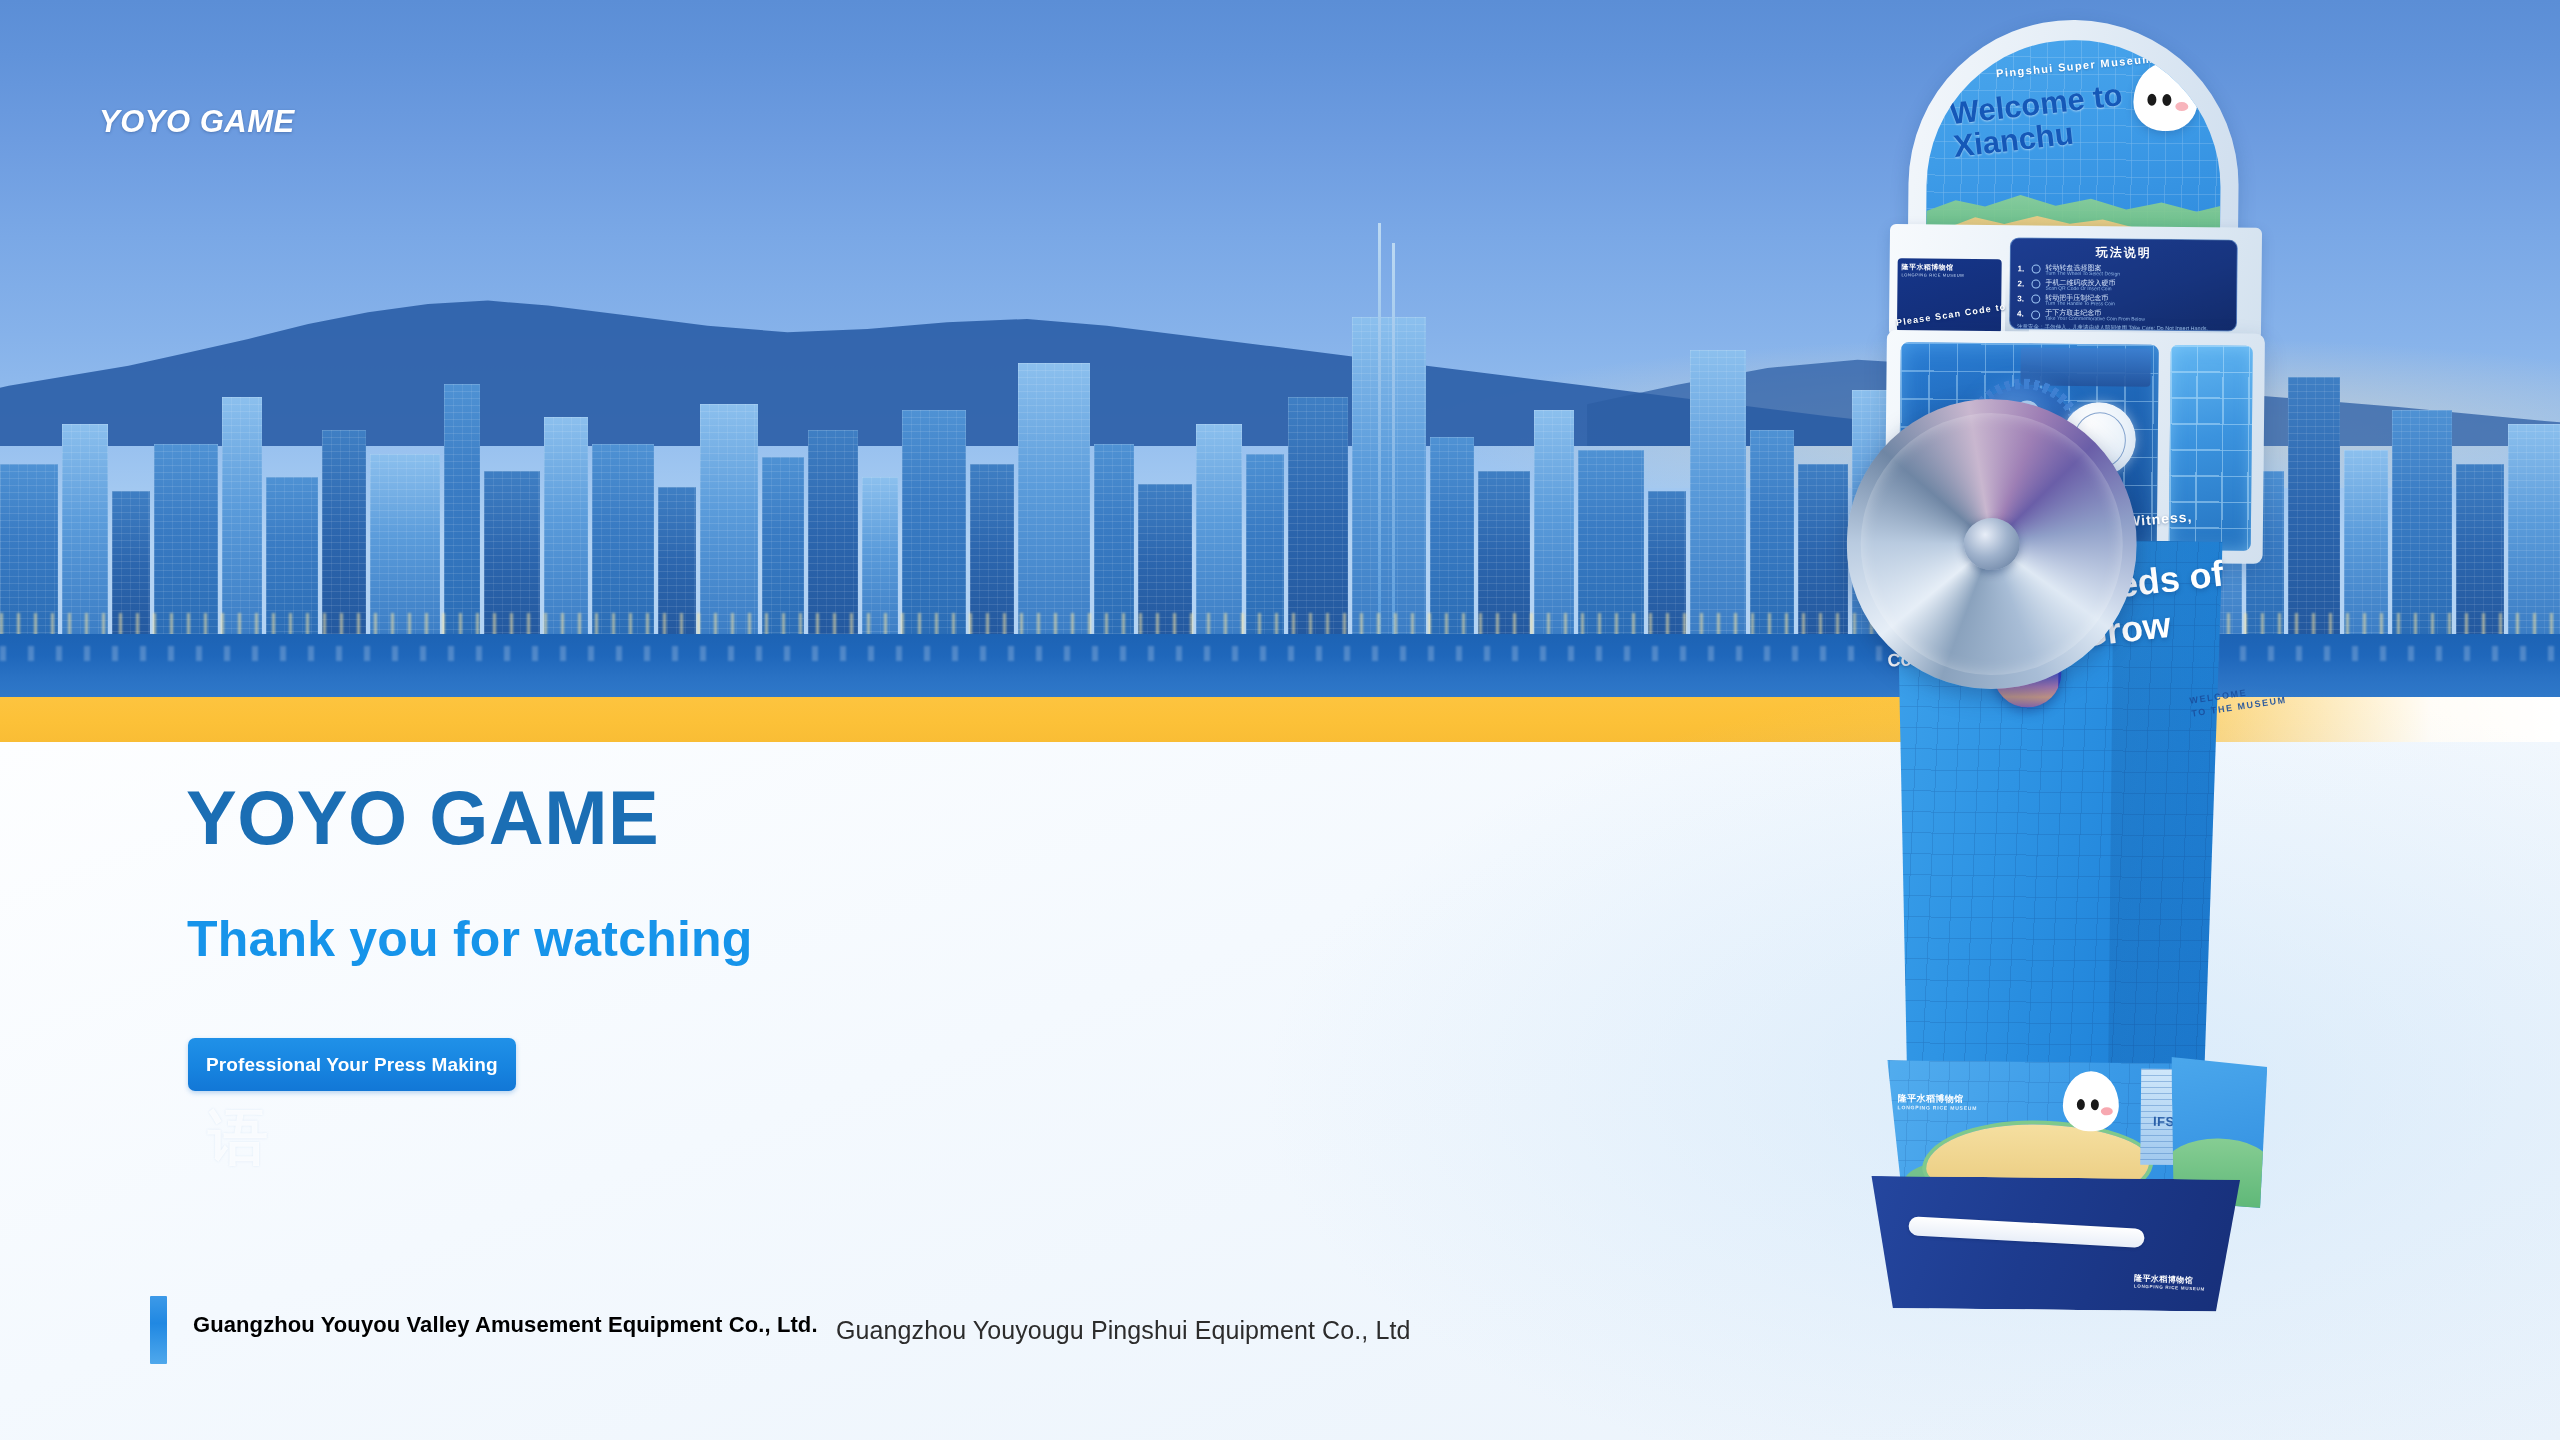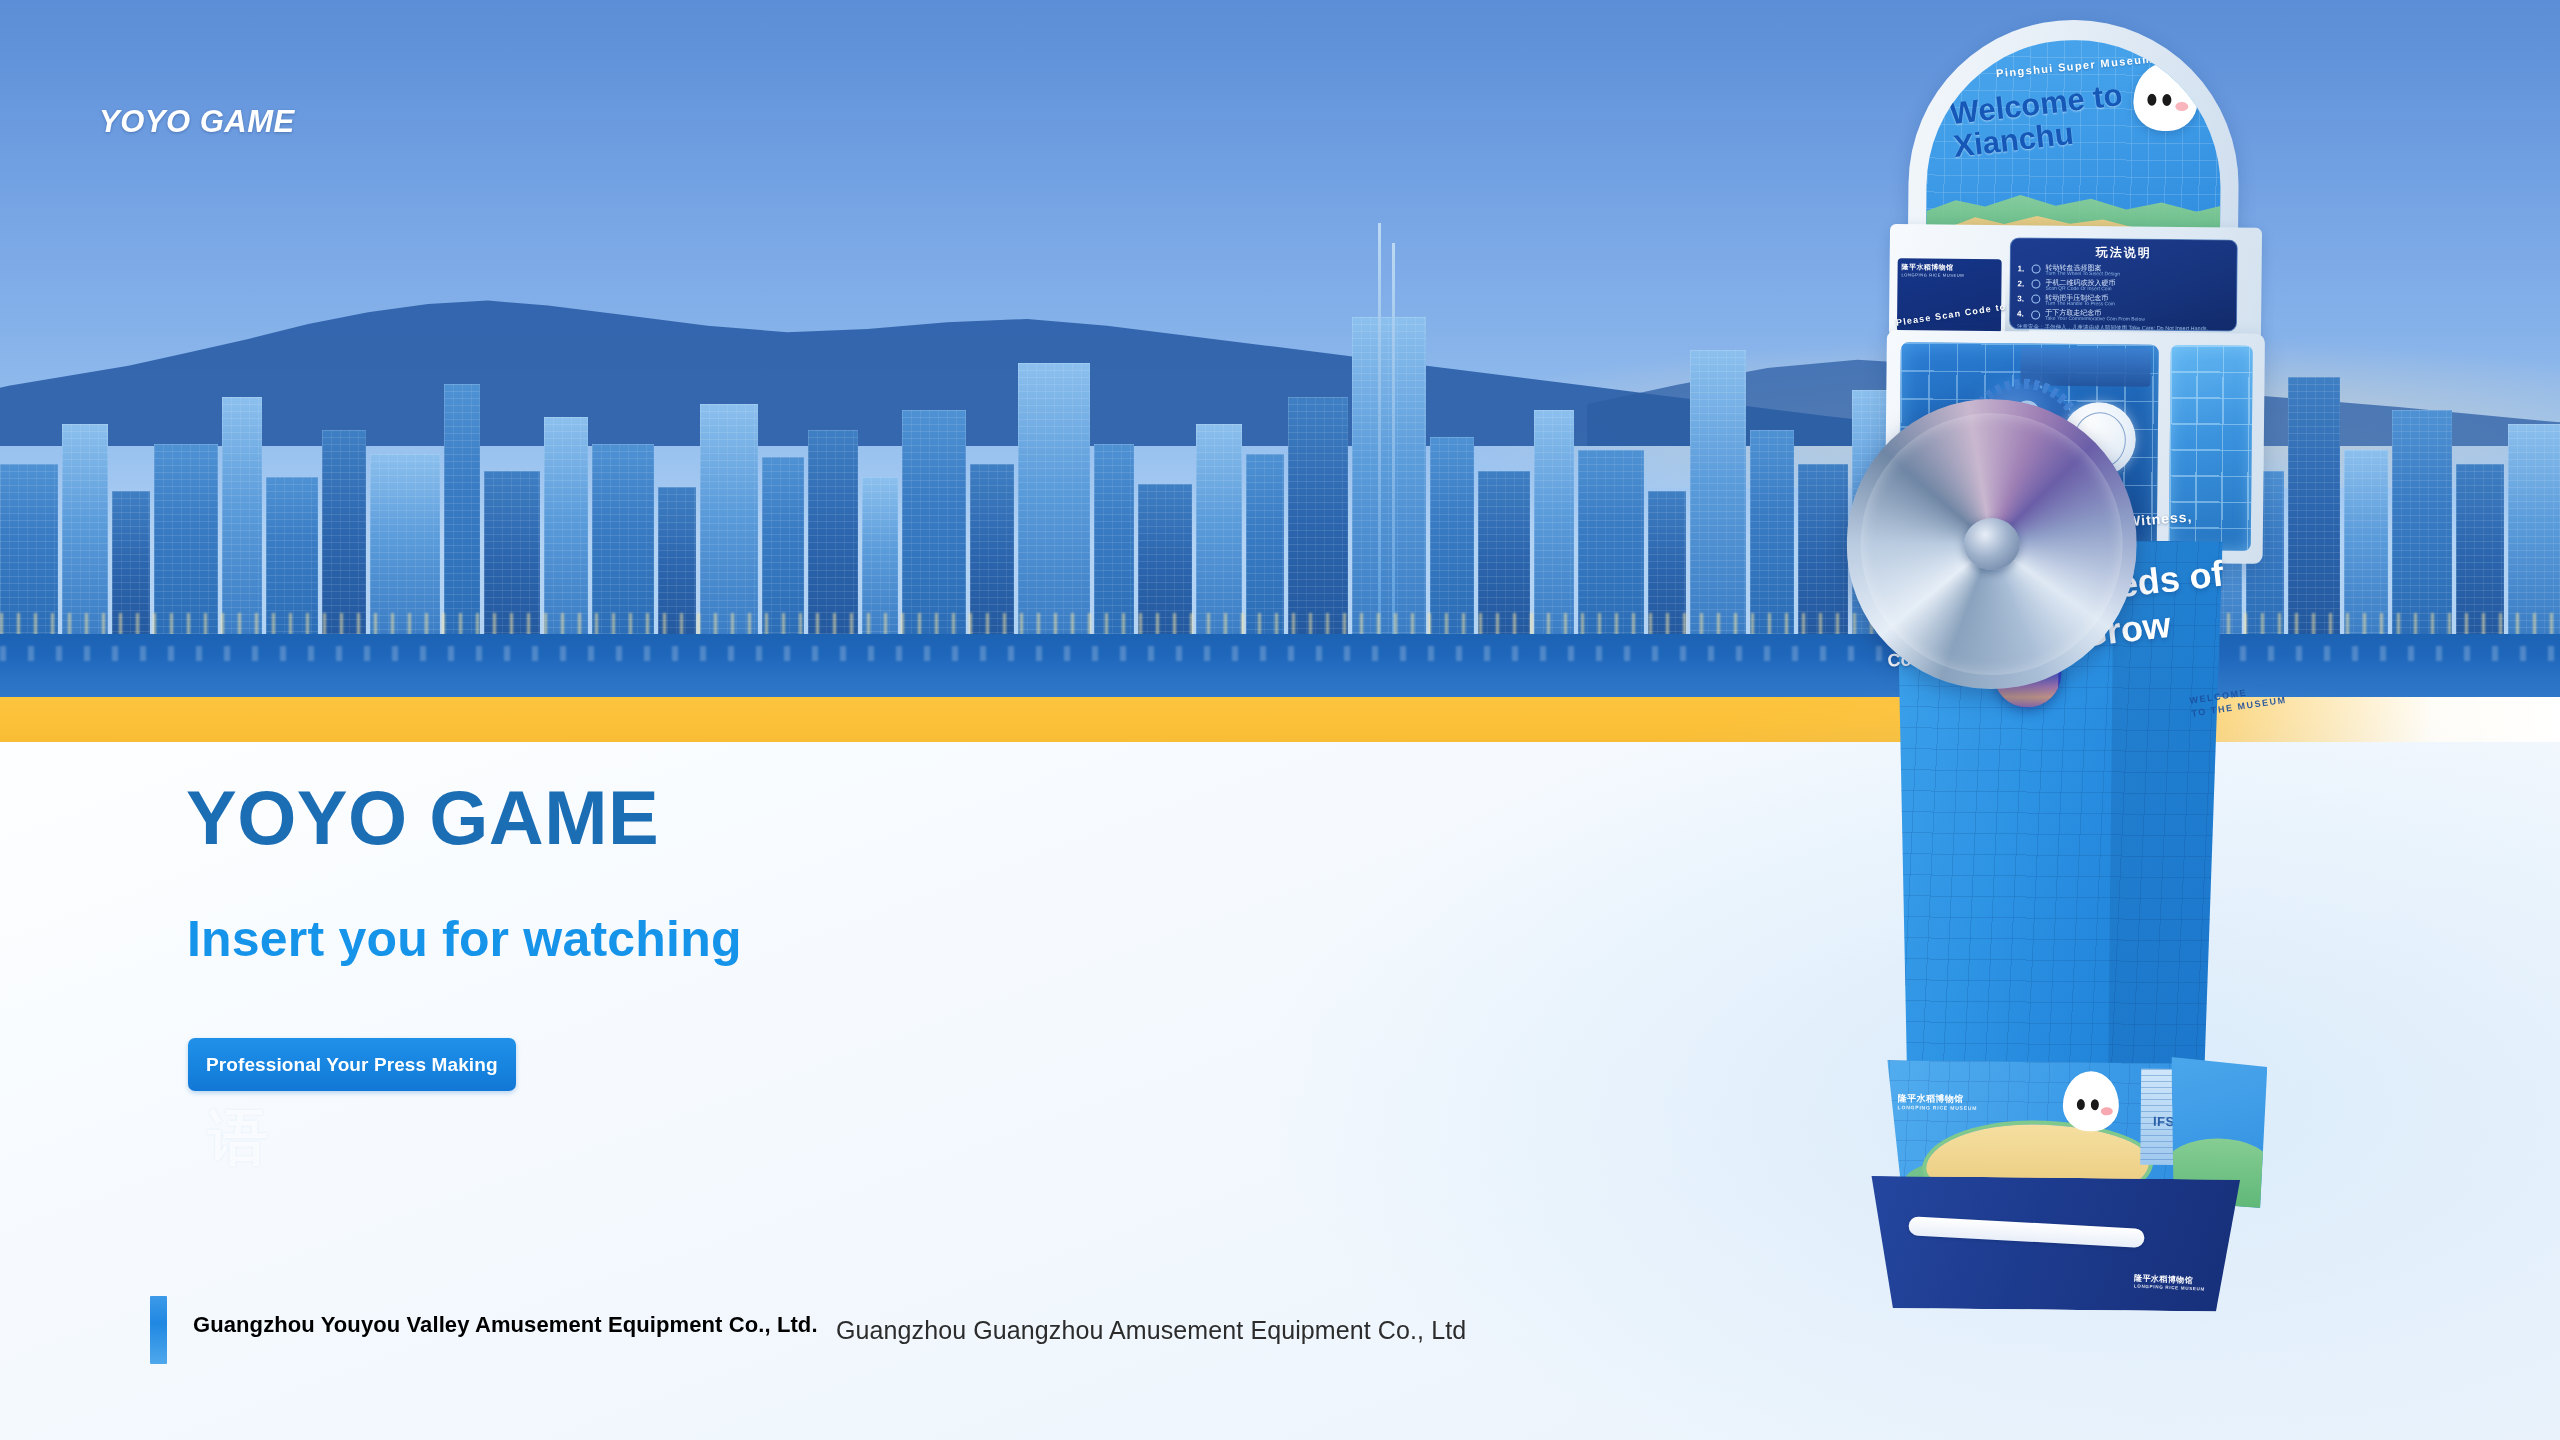--- a/index.html
+++ b/index.html
@@ -604,27 +604,27 @@
 
 <div class="divider-yellow">
   <div class="fade-right"></div>
 </div>
 
 <section class="content">
   <div class="soft-blob"></div>
 </section>
 
 <h1 class="headline">YOYO GAME</h1>
-<h2 class="subline">Insert you for watching</h2>
+<h2 class="subline">Thank you for watching</h2>
 <button class="cta-btn">Professional Your Press Making</button>
 <div class="watermark">语</div>
 
 <div class="footer-bar"></div>
 <div class="footer-name-bold">Guangzhou Youyou Valley Amusement Equipment Co., Ltd.</div>
-<div class="footer-name-light">Guangzhou Guangzhou Amusement Equipment Co., Ltd</div>
+<div class="footer-name-light">Guangzhou Youyougu Pingshui Equipment Co., Ltd</div>
 
 <figure class="machine">
 
   <div class="m-arch">
     <div class="m-arch-screen">
       <div class="grid"></div>
       <div class="hills"></div>
       <div class="hills2"></div>
       <div class="m-museum-line">Pingshui Super Museum</div>
       <div class="m-welcome">Welcome to

